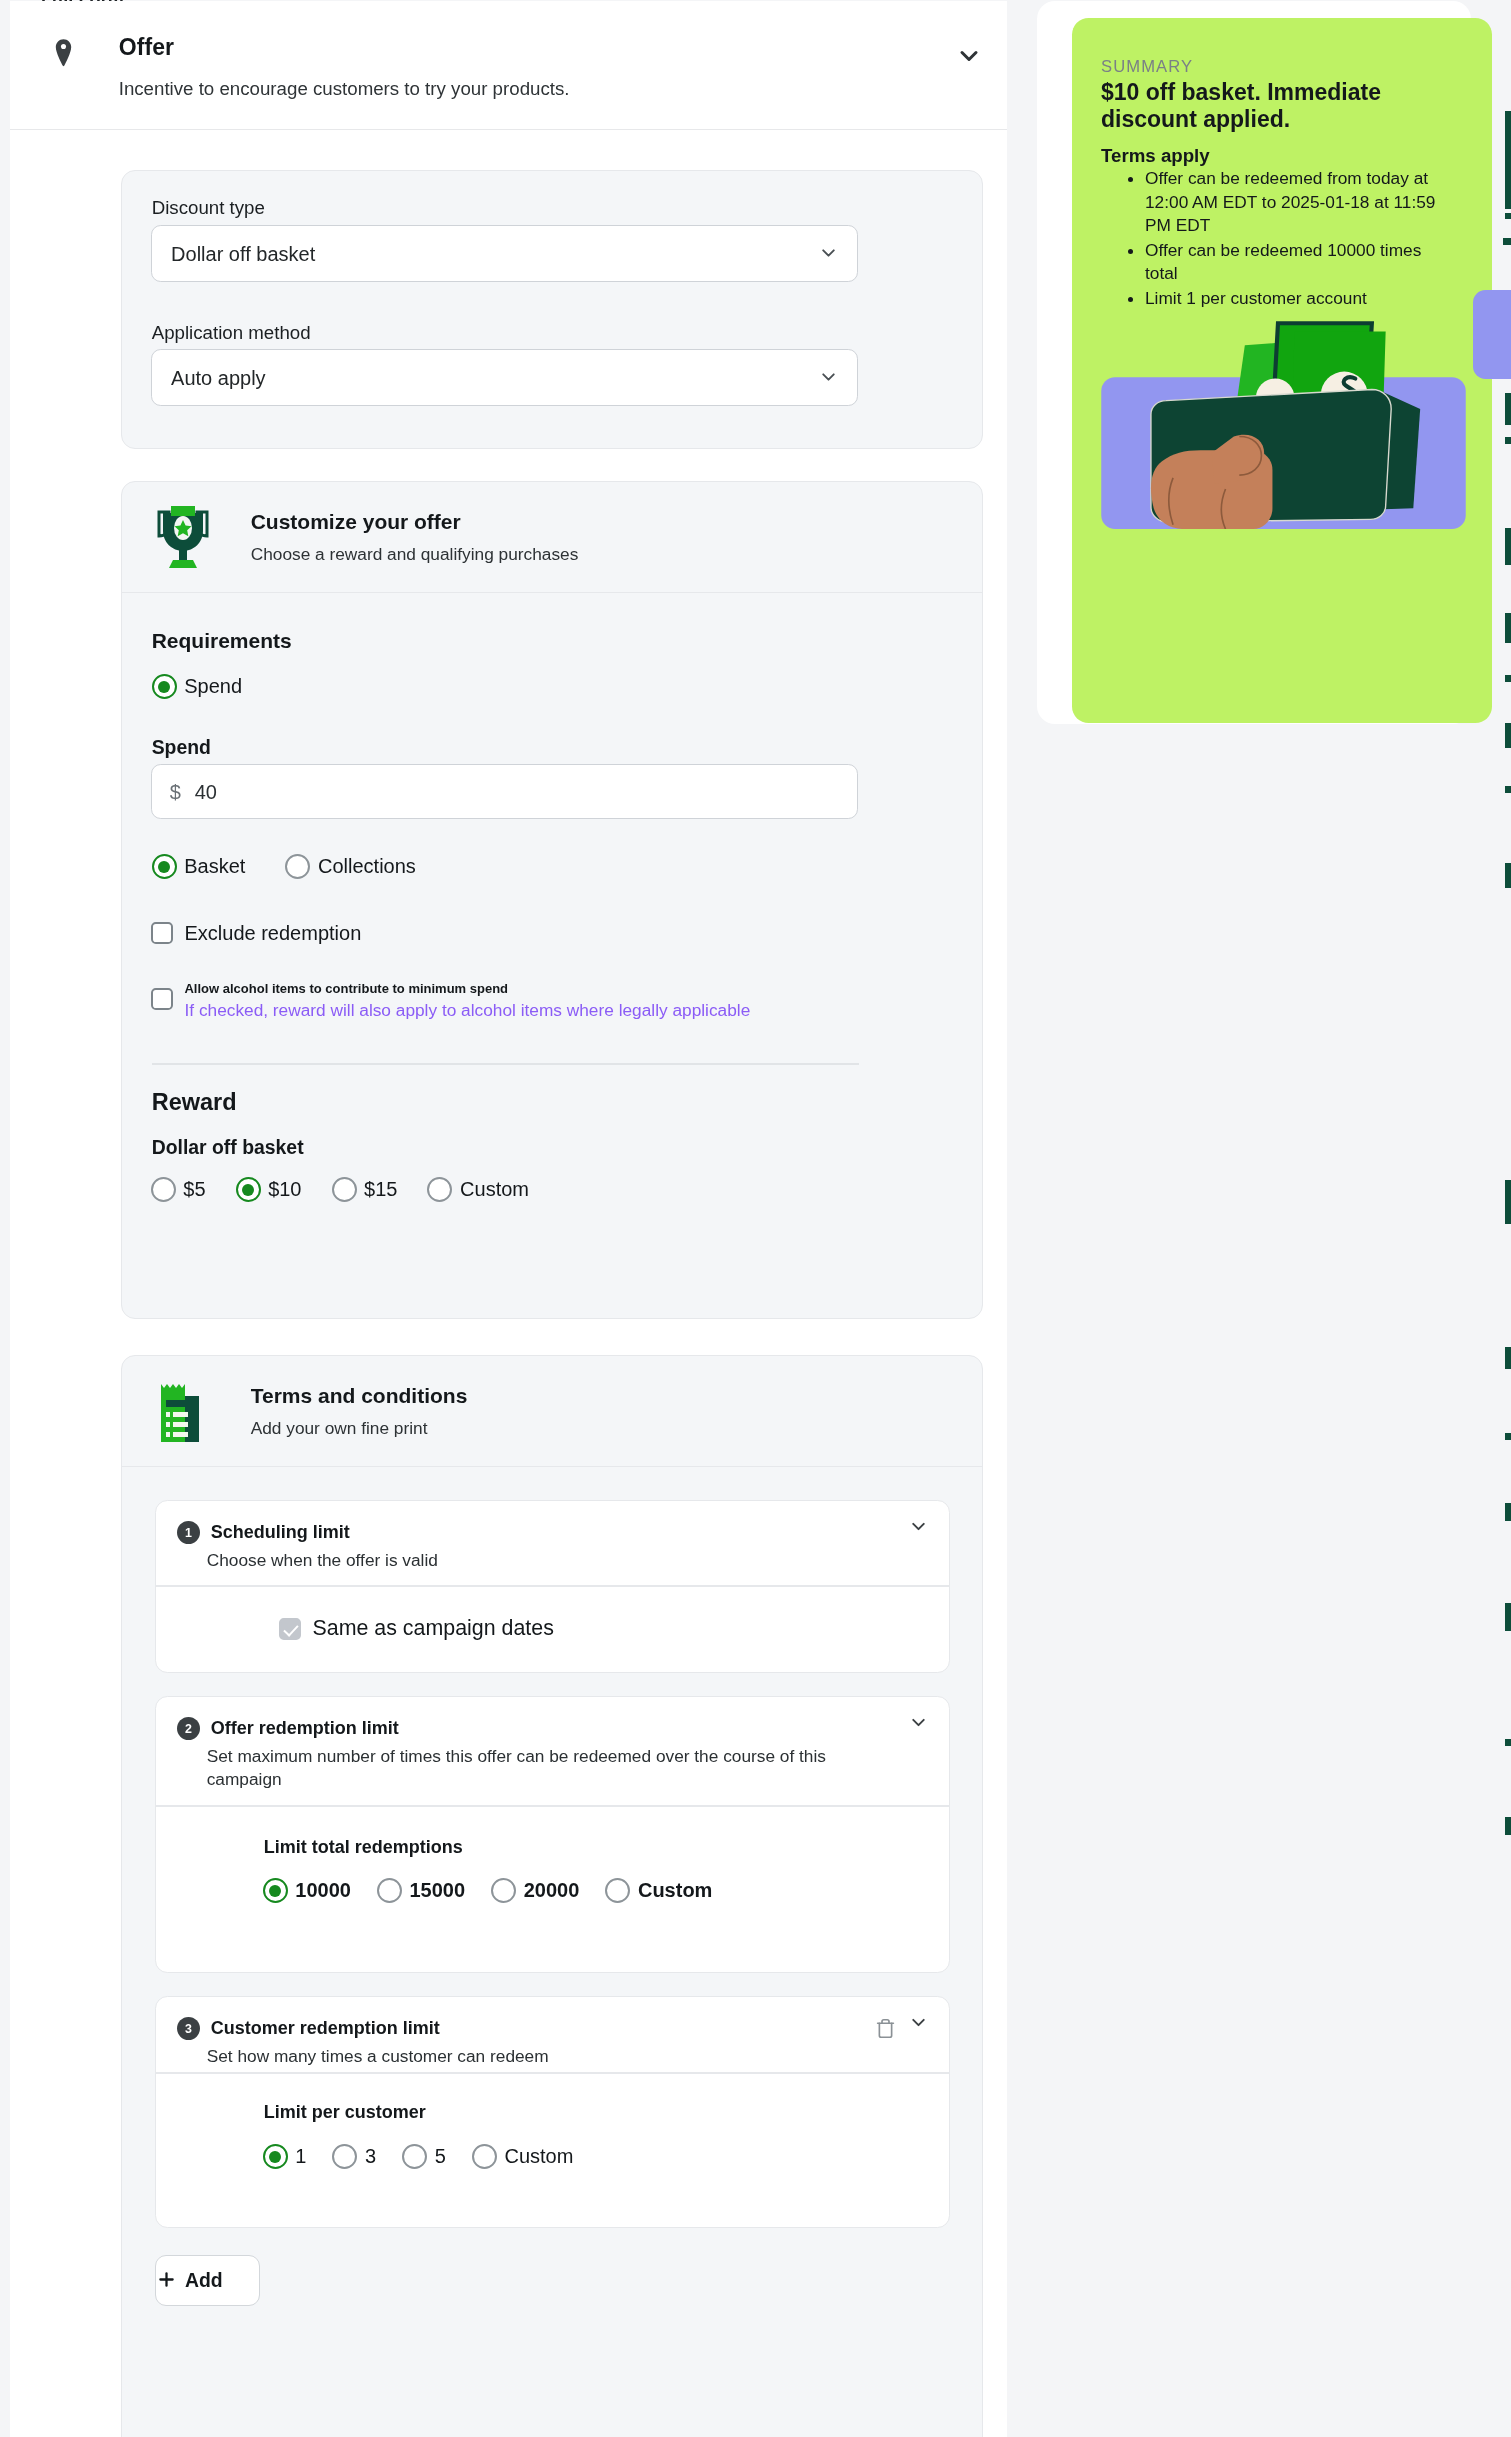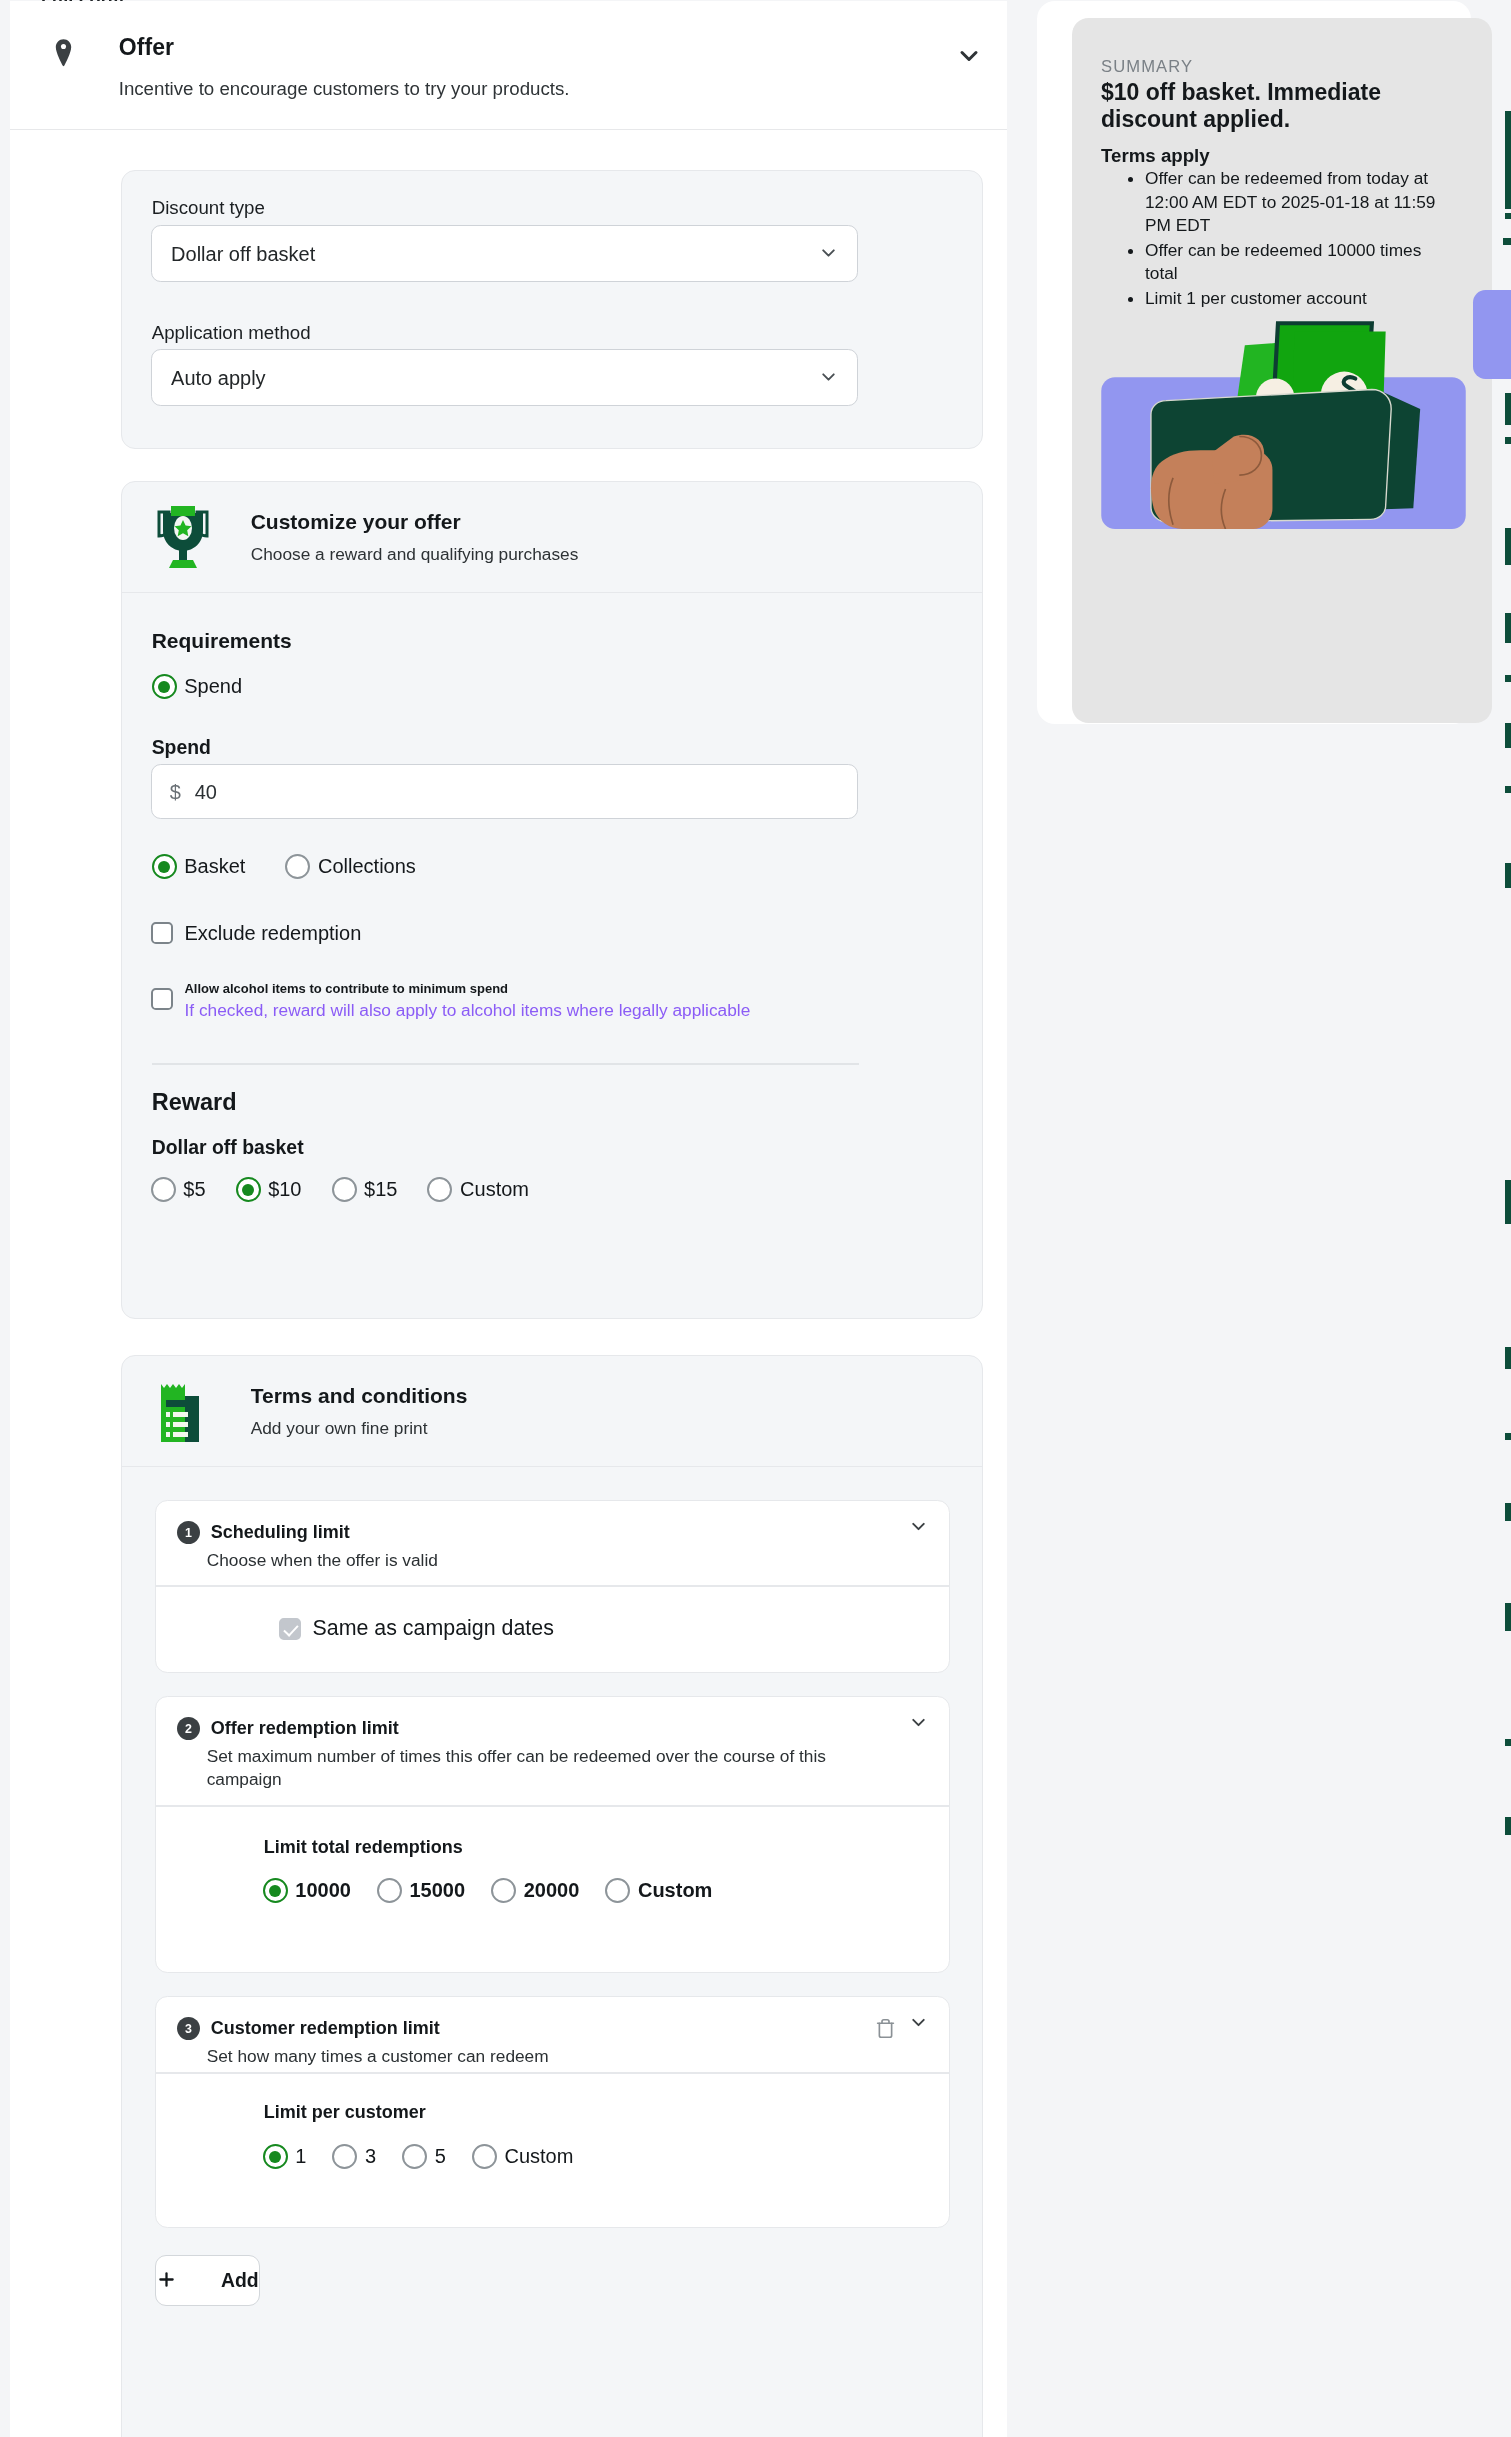--- a/index.html
+++ b/index.html
@@ -167,38 +167,38 @@
   }
   .acc-desc {
     position: absolute; left: 51px; top: 48px; right: 76px;
     font-size: 17.3px; font-weight: 400; color: #2b3033; line-height: 1.3;
   }
   .acc-chev { position: absolute; right: 19.4px; top: 15px; }
   .acc-trash { position: absolute; right: 53px; top: 21px; }
   .acc-divider { position: absolute; left: 0; right: 0; height: 1.4px; background: #e6e8eb; }
 
   .add-btn {
-    position: absolute; display: flex; align-items: center; justify-content: space-between;
+    position: absolute; display: flex; align-items: center; justify-content: flex-start;
     background: #fff; border: 1.4px solid #d3d7db; border-radius: 11px;
     height: 51px; width: 105px;
   }
   .add-btn .plus-ico { margin-right: 8.3px; }
   .add-btn .lbl { font-size: 19.4px; font-weight: 700; color: #14181b; }
 
   
   .summary-wrap {
     position: absolute; left: 1037px; top: 1.4px;
     width: 434px; height: 723px;
     background: #ffffff;
     border-radius: 18px;
   }
   .summary-card {
     position: absolute; left: 35px; top: 16.6px;
     width: 420px; height: 705px;
-    background: #e5e5e5; border-radius: 16.6px;
+    background: #bef264; border-radius: 16.6px;
   }
   .sum-kicker {
     position: absolute; left: 29px; top: 39px;
     font-size: 16.6px; letter-spacing: 1.1px; color: #7a8086; font-weight: 400;
   }
   .sum-title {
     position: absolute; left: 29px; top: 61px; width: 325px;
     font-size: 23px; font-weight: 700; color: #14181b; line-height: 1.18;
   }
   .sum-terms {

